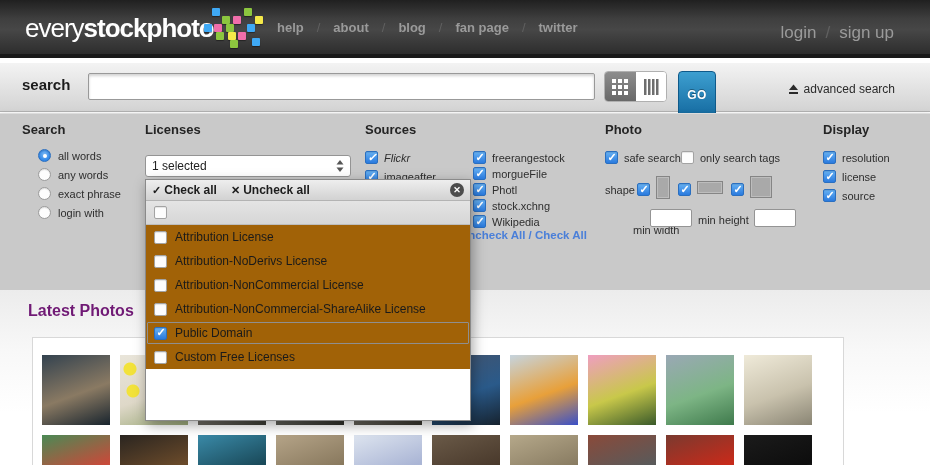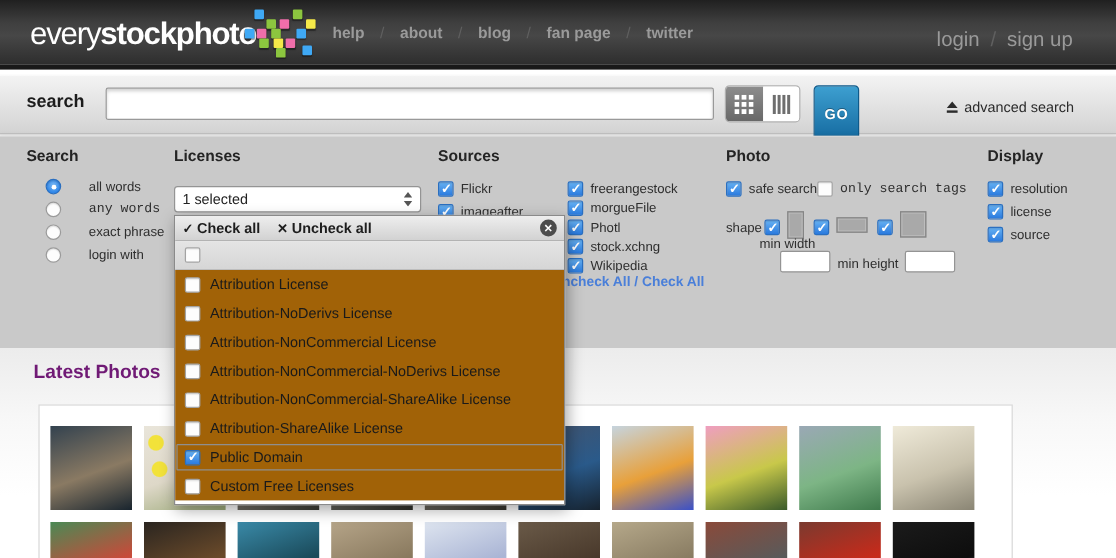--- a/index.html
+++ b/index.html
@@ -48,21 +48,21 @@
   
   .filters{position:absolute;left:0;top:113px;width:930px;height:177px;background:#c9c9c9;
            box-shadow:inset 0 1px 0 rgba(255,255,255,.35), 0 2px 5px rgba(0,0,0,.25);}
   .fh{position:absolute;font-size:13px;font-weight:bold;color:#242424;}
   .flabel{font-size:11px;color:#2e2e2e;}
 
   .radio{display:inline-block;width:13px;height:13px;border-radius:50%;background:#fdfdfd;
          border:1px solid #9a9a9a;vertical-align:middle;cursor:pointer;box-shadow:inset 0 1px 1px rgba(0,0,0,.12);}
   .radio.checked{background:radial-gradient(circle at 50% 40%, #7db9f2 0%, #2f86e8 70%);border-color:#2a6fc0;position:relative;}
   .radio.checked::after{content:"";position:absolute;left:4px;top:4px;width:4px;height:4px;border-radius:50%;background:#fff;}
-  .radio-row{position:absolute;display:flex;align-items:center;gap:23px;padding-left:26px;}
+  .radio-row{position:absolute;display:flex;align-items:center;gap:7px;padding-left:26px;}
 
   .cb{display:inline-block;width:13px;height:13px;border-radius:2px;background:#fdfdfd;
       border:1px solid #a3a3a3;vertical-align:middle;cursor:pointer;position:relative;flex:0 0 auto;
       box-shadow:inset 0 1px 1px rgba(0,0,0,.1);}
   .cb.checked{background:linear-gradient(180deg,#66b1f3,#2a7ade);border-color:#2a6fc0;}
   .cb.checked::after{content:"✓";position:absolute;left:1.5px;top:-1.5px;color:#fff;font-size:11px;font-weight:bold;}
   .cb-row{position:absolute;display:flex;align-items:center;gap:6px;}
 
   .lic-select{position:absolute;left:145px;top:155px;width:206px;height:22px;background:#fff;
               border:1px solid #949494;border-radius:3px;display:flex;align-items:center;
@@ -193,42 +193,42 @@
   <span class="fh" style="left:22px;top:122px;">Search</span>
   <span class="fh" style="left:145px;top:122px;">Licenses</span>
   <span class="fh" style="left:365px;top:122px;">Sources</span>
   <span class="fh" style="left:605px;top:122px;">Photo</span>
   <span class="fh" style="left:823px;top:122px;">Display</span>
 
   <div class="radio-row" style="left:12px;top:149px;">
     <span class="radio checked"></span>
     <span class="flabel">all words</span>
   </div>
-  <div class="radio-row" style="left:12px;top:168px;font-family:Liberation Mono, monospace;">
+  <div class="radio-row" style="left:12px;top:168px;">
     <span class="radio"></span>
     <span class="flabel">any words</span>
   </div>
   <div class="radio-row" style="left:12px;top:187px;">
     <span class="radio"></span>
     <span class="flabel">exact phrase</span>
   </div>
   <div class="radio-row" style="left:12px;top:206px;">
     <span class="radio"></span>
     <span class="flabel">login with</span>
   </div>
 
   <div class="lic-select">
     <span class="sv">1 selected</span>
     <svg width="8" height="12" viewBox="0 0 8 12">
       <path d="M4 0 L7.5 4.5 H0.5 Z" fill="#555"></path>
         <path d="M4 12 L0.5 7.5 H7.5 Z" fill="#555"></path>
     </svg>
   </div>
 
-  <div class="cb-row" style="left:365px;top:151px;">
+  <div class="cb-row" style="left:365px;top:151px;font-style:italic;">
     <span class="cb checked"></span>
     <span class="flabel">Flickr</span>
   </div>
   <div class="cb-row" style="left:365px;top:170px;">
     <span class="cb checked"></span>
     <span class="flabel">imageafter</span>
   </div>
 
   <div class="cb-row" style="left:473px;top:151px;">
     <span class="cb checked"></span>
@@ -249,39 +249,39 @@
   <div class="cb-row" style="left:473px;top:215px;">
     <span class="cb checked"></span>
     <span class="flabel">Wikipedia</span>
   </div>
   <span class="src-links">Uncheck All / Check All</span>
 
   <div class="cb-row" style="left:605px;top:151px;">
     <span class="cb checked"></span>
     <span class="flabel">safe search</span>
   </div>
-  <div class="cb-row" style="left:681px;top:151px;font-family:Liberation Mono, monospace;">
+  <div class="cb-row" style="left:681px;top:151px;">
     <span class="cb"></span>
     <span class="flabel">only search tags</span>
   </div>
   <span class="flabel" style="position:absolute;left:605px;top:184px;">shape</span>
   <div class="cb-row" style="left:637px;top:183px;">
     <span class="cb checked"></span>
   </div>
   <span class="shape-swatch sw-p" style="position:absolute;left:656px;top:176px;"></span>
   <div class="cb-row" style="left:678px;top:183px;">
     <span class="cb checked"></span>
   </div>
   <span class="shape-swatch sw-l" style="position:absolute;left:697px;top:181px;"></span>
   <div class="cb-row" style="left:731px;top:183px;">
     <span class="cb checked"></span>
   </div>
   <span class="shape-swatch sw-sq" style="position:absolute;left:750px;top:176px;"></span>
 
-  <span class="flabel" style="position:absolute;left:597px;top:198px;padding-left:36px;">min width</span>
+  <span class="flabel" style="position:absolute;left:597px;top:224px;padding-left:36px;">min width</span>
   <input class="mini-input" style="left: 650px; top: 209px;" type="text" value="">
   <span class="flabel" style="position:absolute;left:698px;top:214px;">min height</span>
   <input class="mini-input" style="left: 754px; top: 209px;" type="text" value="">
 
   <div class="cb-row" style="left:823px;top:151px;justify-content:flex-end;">
     <span class="cb checked"></span>
     <span class="flabel">resolution</span>
   </div>
   <div class="cb-row" style="left:823px;top:170px;">
     <span class="cb checked"></span>
@@ -341,29 +341,21 @@
       <div class="dd-row">
         <span class="cb"></span>
         <span>Attribution-NoDerivs License</span>
       </div>
       <div class="dd-row">
         <span class="cb"></span>
         <span>Attribution-NonCommercial License</span>
       </div>
       <div class="dd-row">
         <span class="cb"></span>
-        <span>Attribution-NonCommercial-NoDerivs License</span>
-      </div>
-      <div class="dd-row">
-        <span class="cb"></span>
         <span>Attribution-NonCommercial-ShareAlike License</span>
-      </div>
-      <div class="dd-row">
-        <span class="cb"></span>
-        <span>Attribution-ShareAlike License</span>
       </div>
       <div class="dd-row hl">
         <span class="cb checked"></span>
         <span>Public Domain</span>
       </div>
       <div class="dd-row">
         <span class="cb"></span>
         <span>Custom Free Licenses</span>
       </div>
     </div>

